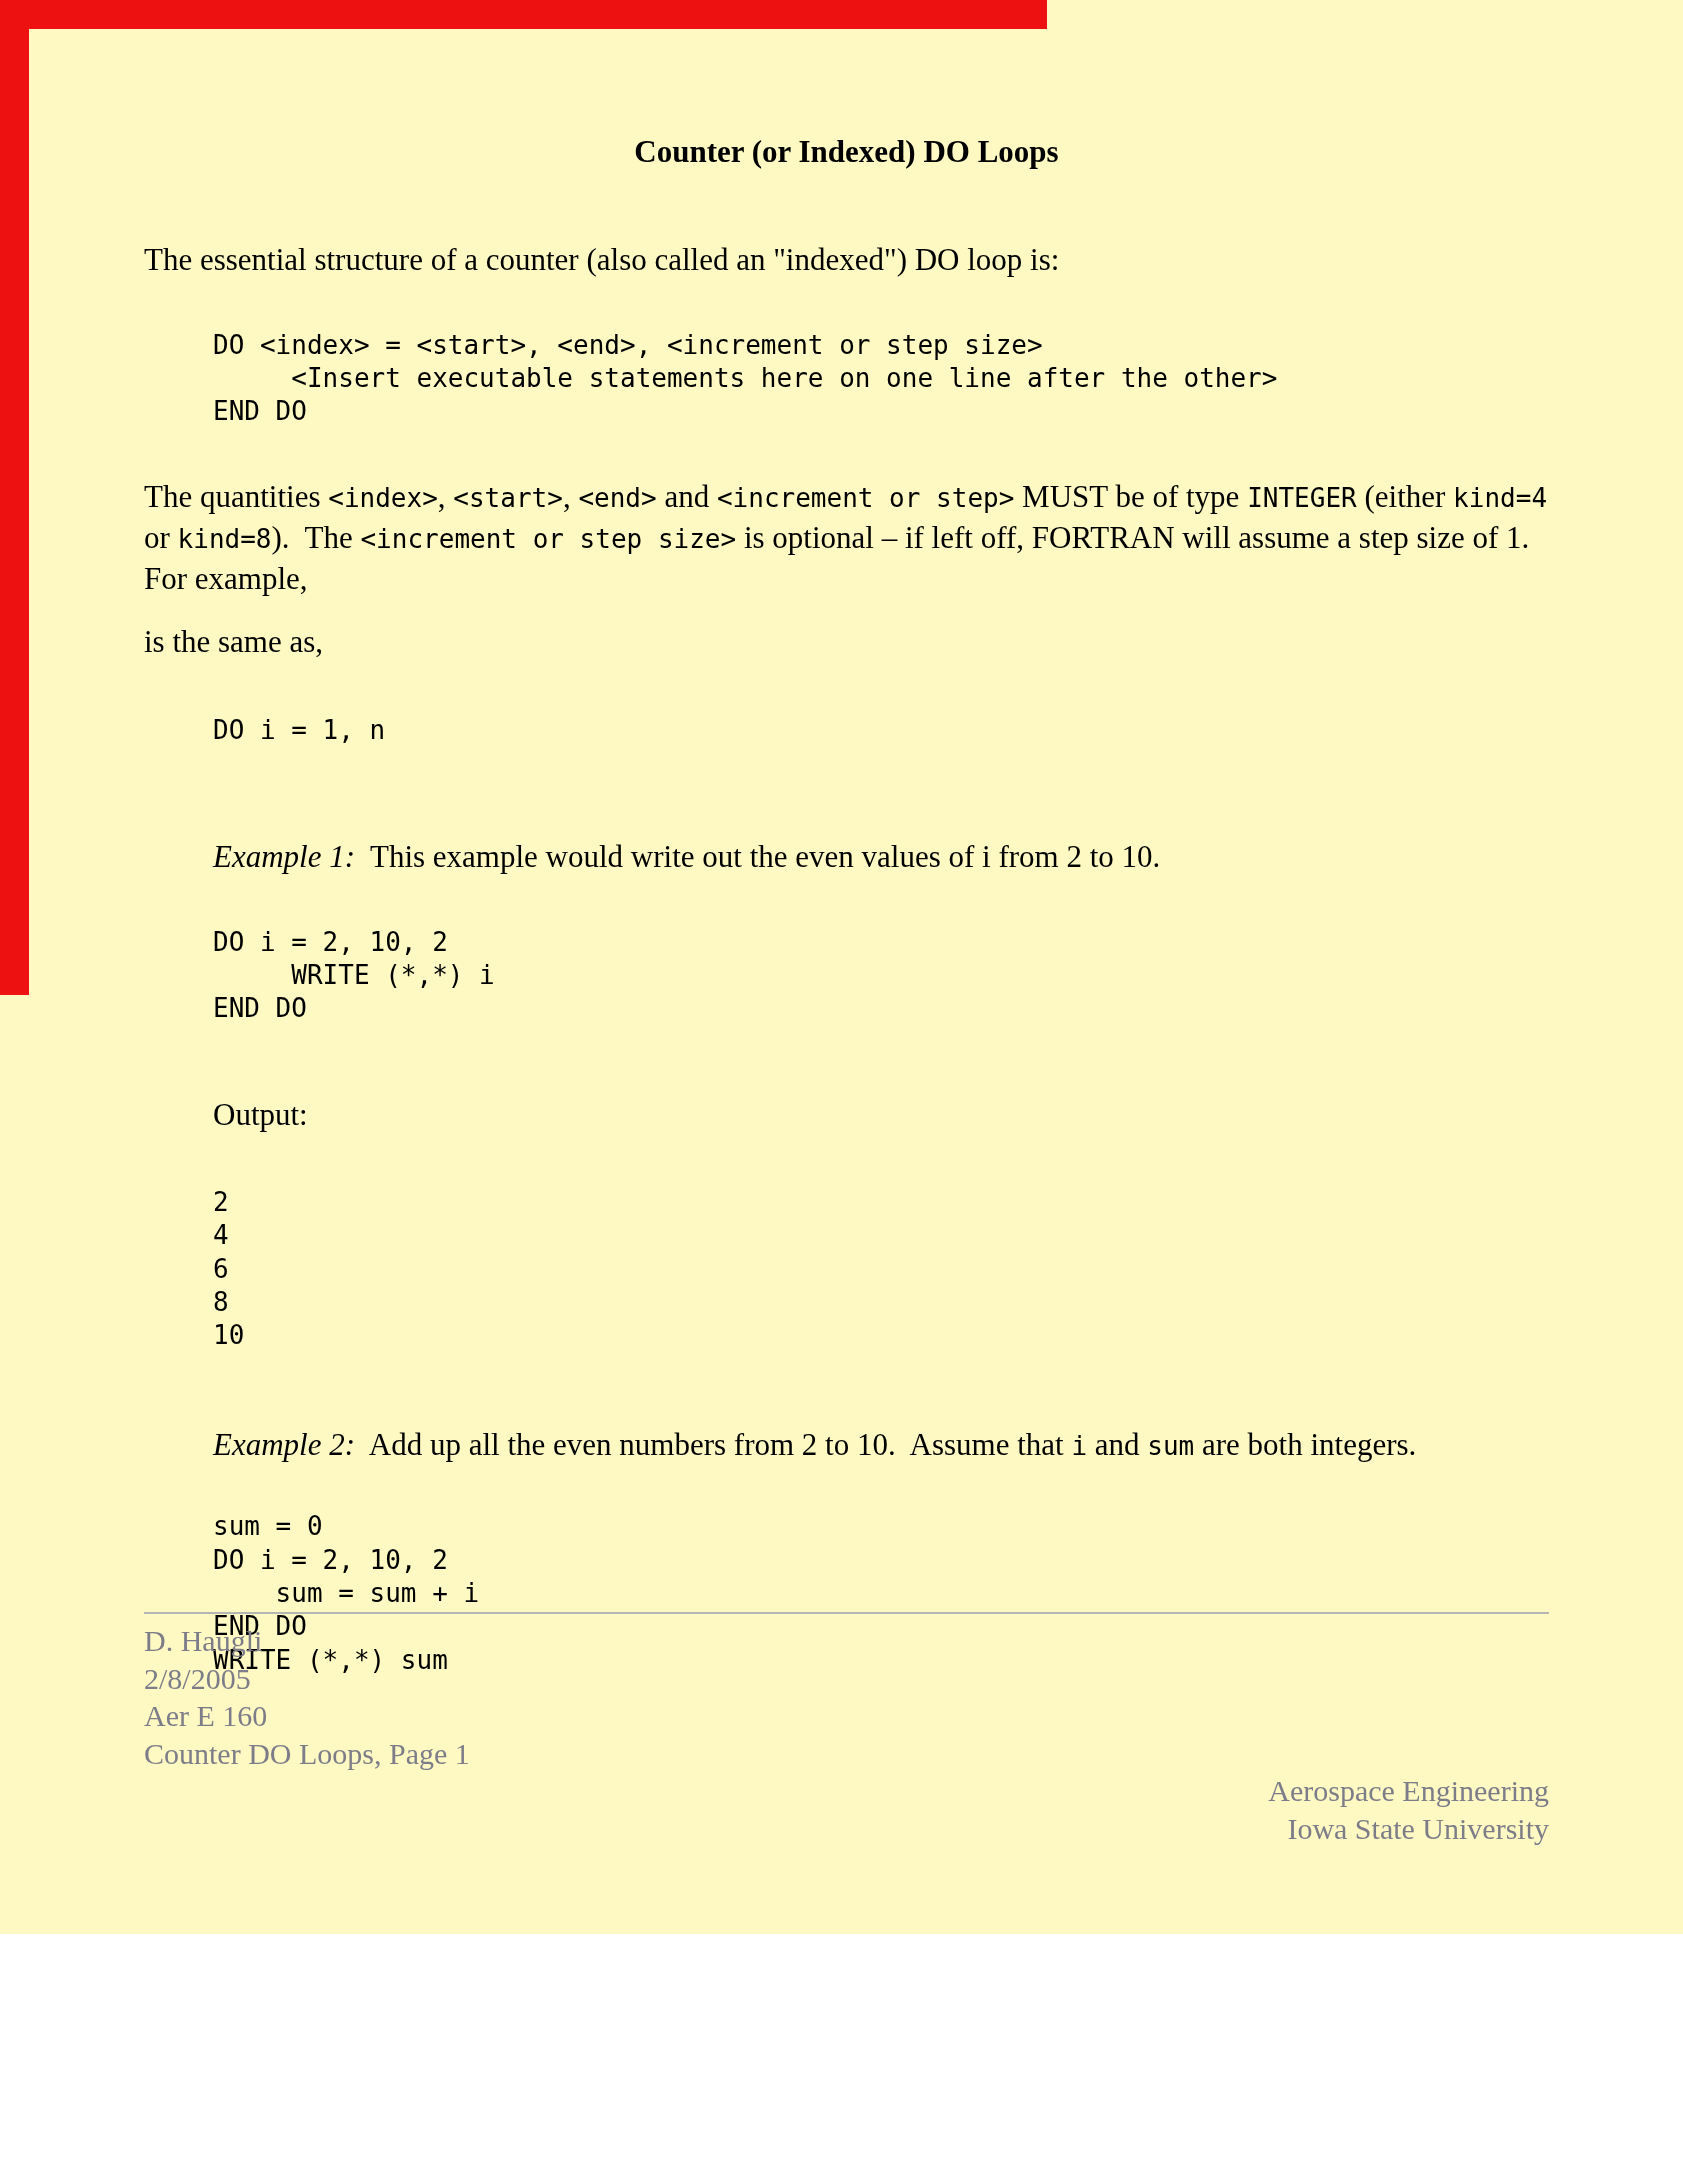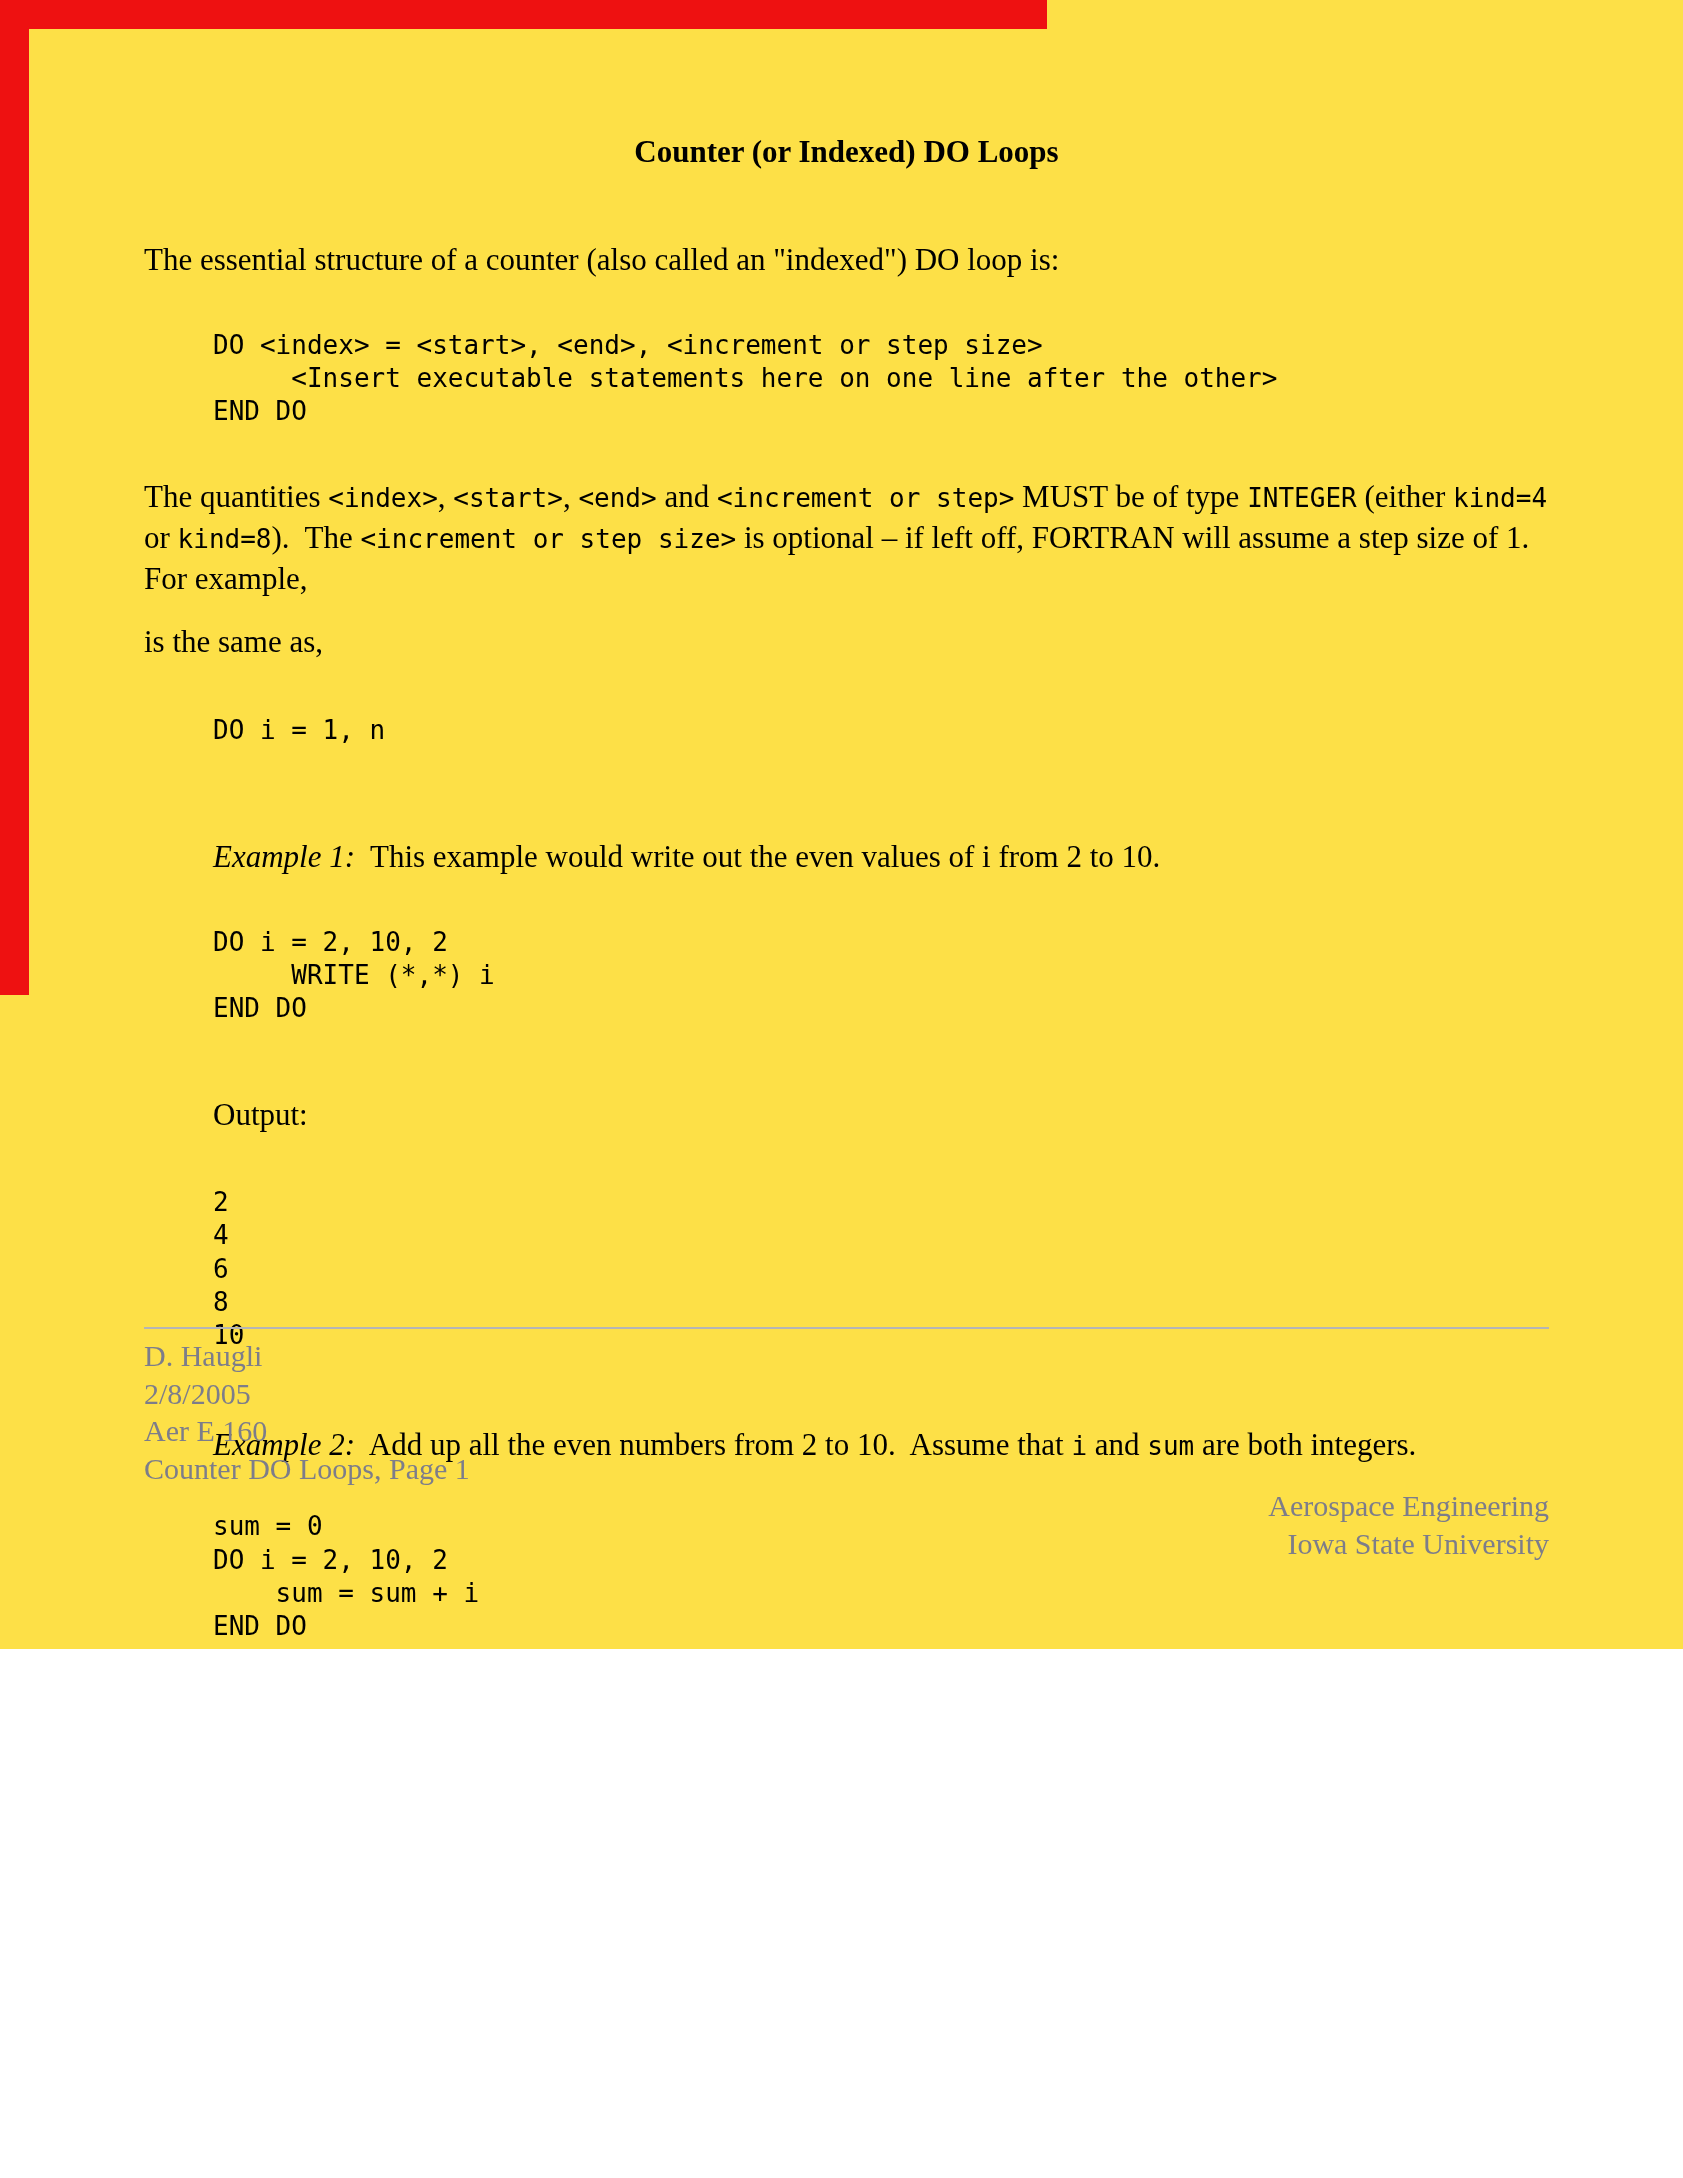--- a/index.html
+++ b/index.html
@@ -5,22 +5,22 @@
   :root {
     --edge-red: #ee1111;
     --footer-text: #7d7d8a;
     --footer-rule: #b5b5b5;
   }
   * { box-sizing: border-box; }
   html, body { margin: 0; padding: 0; background: #ffffff; }
   .page {
     position: relative;
     width: 1683px;
-    height: 1649px;
-    background: #fde047;
+    height: 1934px;
+    background: #fef9c3;
     overflow: hidden;
     font-family: "Liberation Serif", serif;
     color: #000000;
   }
   .edge-bar-top {
     position: absolute;
     top: 0; left: 0;
     width: 1047px; height: 29px;
     background: var(--edge-red);
   }

